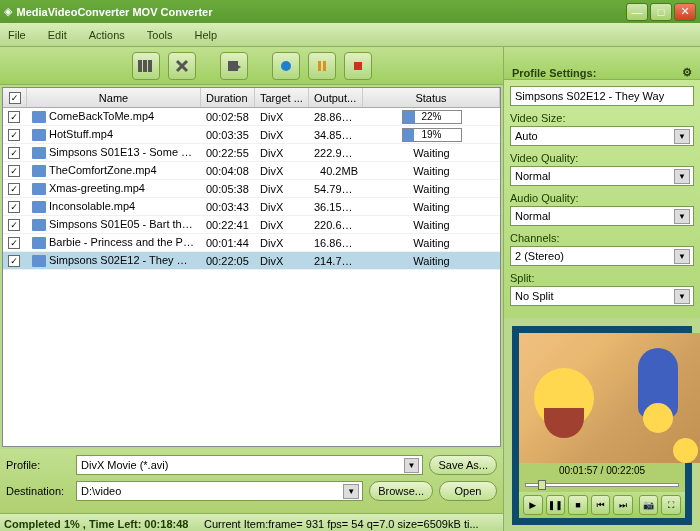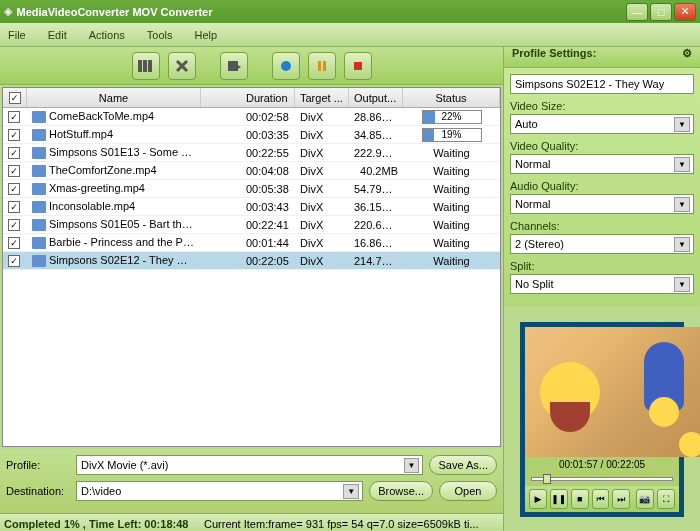--- a/index.html
+++ b/index.html
@@ -20,21 +20,21 @@
 
 .toolbar { height: 38px; background: linear-gradient(#c0e090,#a0d060); display: flex; align-items: center; justify-content: center; gap: 8px; border-bottom: 1px solid #8ab060; }
 .tbtn { width: 28px; height: 28px; background: linear-gradient(#e0f0c0,#b0d880); border: 1px solid #7aa040; border-radius: 4px; display: flex; align-items: center; justify-content: center; cursor: pointer; }
 .tbtn.sep { background: none; border: none; width: 8px; }
 
 .grid { flex: 1; background: #fff; overflow: auto; border: 1px solid #888; margin: 2px; }
 .grid-head { display: flex; background: linear-gradient(#f5f5f5,#e0e0e0); border-bottom: 1px solid #aaa; height: 20px; position: sticky; top: 0; }
 .grid-head > div { border-right: 1px solid #ccc; padding: 3px 5px; display: flex; align-items: center; }
 .col-chk { width: 24px; justify-content: center; }
 .col-name { width: 174px; justify-content: center; }
-.col-dur { width: 54px; margin-left: 40px; }
+.col-dur { width: 54px; }
 .col-tgt { width: 54px; }
 .col-out { width: 54px; text-align: right; }
 .col-stat { flex: 1; justify-content: center; }
 .grid-row { display: flex; height: 18px; border-bottom: 1px solid #f0f0f0; align-items: center; }
 .grid-row.sel { background: #b8d8e8; }
 .grid-row > div { padding: 0 5px; white-space: nowrap; overflow: hidden; text-overflow: ellipsis; }
 .grid-row .col-out { }
 .grid-row .col-stat { display: flex; align-items: center; }
 .progress { width: 60px; height: 14px; border: 1px solid #888; background: #fff; position: relative; margin: 0 auto; }
 .progress-fill { height: 100%; background: #6090d0; position: absolute; left: 0; }
@@ -46,29 +46,29 @@
 .frow { display: flex; align-items: center; gap: 6px; margin-bottom: 6px; }
 .frow label { width: 64px; }
 .combo { flex: 1; height: 20px; border: 1px solid #7a9a50; background: #fff; display: flex; align-items: center; padding: 0 4px; position: relative; }
 .combo::after { content: '▼'; position: absolute; right: 3px; font-size: 8px; background: #ddd; padding: 2px 3px; border: 1px solid #999; }
 .btn { height: 20px; padding: 0 8px; background: linear-gradient(#e8f4d0,#c0e090); border: 1px solid #7a9a50; border-radius: 10px; cursor: pointer; min-width: 58px; }
 
 .statusbar { height: 20px; background: linear-gradient(#d8edb8,#b8d98e); border-top: 1px solid #8ab060; display: flex; align-items: center; padding: 0 4px; font-size: 10px; }
 .statusbar > div:first-child { font-weight: bold; color: #1a3a00; width: 200px; }
 .statusbar > div:last-child { flex: 1; overflow: hidden; }
 
-.settings-head { height: 38px; background: linear-gradient(#c0e090,#a0d060); display: flex; align-items: flex-start; padding: 0 8px; border-bottom: 1px solid #8ab060; font-weight: bold; color: #2a4010; }
+.settings-head { height: 38px; background: linear-gradient(#c0e090,#a0d060); display: flex; align-items: flex-end; padding: 0 8px; border-bottom: 1px solid #8ab060; font-weight: bold; color: #2a4010; }
 .settings-head .gear { margin-left: auto; }
 .settings { padding: 6px; background: linear-gradient(#c8e898,#b0d878); flex: 1; }
 .sfield { margin-bottom: 6px; }
 .sfield label { display: block; margin-bottom: 2px; color: #1a3a00; }
 .sfield .combo, .sfield .txt { width: 100%; height: 20px; border: 1px solid #7a9a50; background: #fff; padding: 0 4px; display: flex; align-items: center; position: relative; }
 .txt { font-size: 10px; }
 
-.preview { margin: 16px; border: 5px solid #0c4a6e; }
+.preview { margin: 8px; border: 7px solid #0c4a6e; }
 .preview-img { width: 184px; height: 130px; background: linear-gradient(135deg,#f0c080 0%,#e8b870 30%,#d0a060 60%,#c09050 100%); position: relative; overflow: hidden; }
 .homer { position: absolute; left: 10px; bottom: 5px; width: 80px; height: 100px; }
 .homer-head { width: 60px; height: 60px; background: #ffd850; border-radius: 50%; position: absolute; top: 10px; left: 5px; }
 .homer-mouth { width: 40px; height: 30px; background: #a04030; border-radius: 0 0 20px 20px; position: absolute; top: 50px; left: 15px; }
 .marge { position: absolute; right: 20px; bottom: 5px; width: 50px; height: 110px; }
 .marge-hair { width: 40px; height: 70px; background: #4060c0; border-radius: 20px 20px 10px 10px; position: absolute; top: 0; left: 5px; }
 .marge-face { width: 30px; height: 30px; background: #ffd850; border-radius: 50%; position: absolute; top: 55px; left: 10px; }
 .lisa-head { position: absolute; right: 5px; bottom: 0; width: 25px; height: 25px; background: #ffd850; border-radius: 50%; }
 
 .timebar { background: #b0d070; padding: 2px 0; text-align: center; font-size: 10px; }

